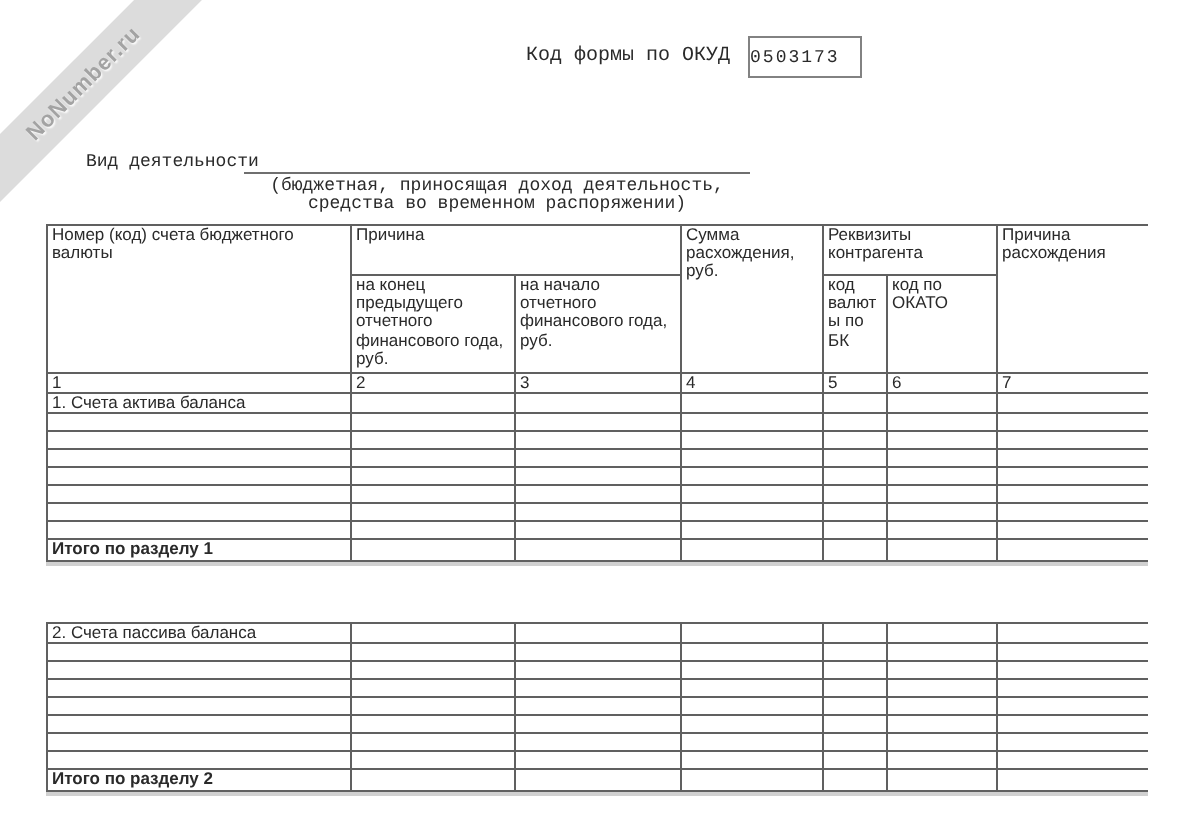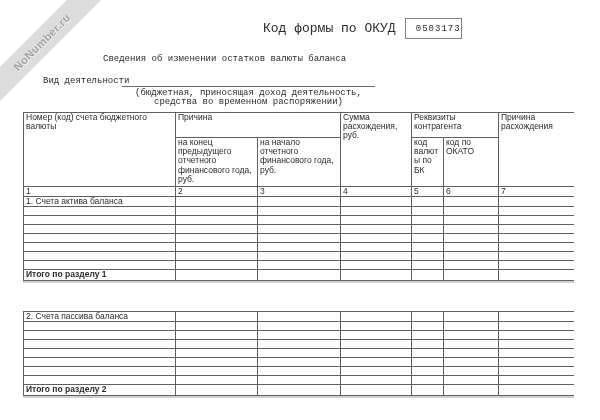--- a/index.html
+++ b/index.html
@@ -16,24 +16,24 @@
     background:#dcdcdc;transform:rotate(-45deg);
     display:flex;align-items:center;justify-content:center;
   }
   .ribbon span{
     font-size:11px;font-weight:bold;color:#a3a3a3;letter-spacing:.5px;
     text-shadow:0 1px 1px #ffffff;
   }
 
   
   .form-code{position:absolute;top:18px;left:263px;display:flex;align-items:center;gap:9px;}
-  .form-code .label{font-size:13px;white-space:nowrap;}
+  .form-code .label{font-size:10px;white-space:nowrap;}
   .code-box{
     width:55px;height:19px;border:1px solid #828282;
-    display:flex;align-items:center;justify-content:flex-end;
+    display:flex;align-items:center;justify-content:flex-start;
     font-size:9px;letter-spacing:1px;
   }
 
   .title{position:absolute;top:54px;left:103px;font-size:9px;white-space:nowrap;}
 
   .activity-label{position:absolute;top:76px;left:23px;font-size:9px;white-space:nowrap;padding-left:20px;}
   .activity-line{position:absolute;top:86px;left:122px;width:253px;border-top:1px solid #6f6f6f;}
   .hint{position:absolute;left:122px;width:253px;text-align:center;font-size:9px;line-height:9px;white-space:nowrap;}
   .hint1{top:89px;}
   .hint2{top:98px;}
@@ -70,21 +70,20 @@
     <span>NoNumber.ru</span>
   </div>
 
   <div class="form-code">
     <span class="label mono">Код формы по ОКУД</span>
     <span class="code-box mono">
         <span>0503173</span>
       </span>
   </div>
 
-  <div class="title mono">Сведения об изменении остатков валюты баланса</div>
 
   <div class="activity-label mono">Вид деятельности</div>
   <div class="activity-line"></div>
   <div class="hint hint2 mono">средства во временном распоряжении)</div>
   <div class="hint hint1 mono">(бюджетная, приносящая доход деятельность,</div>
 
   <table class="t t1">
     <colgroup>
       <col style="width:152px">
         <col style="width:82px">

